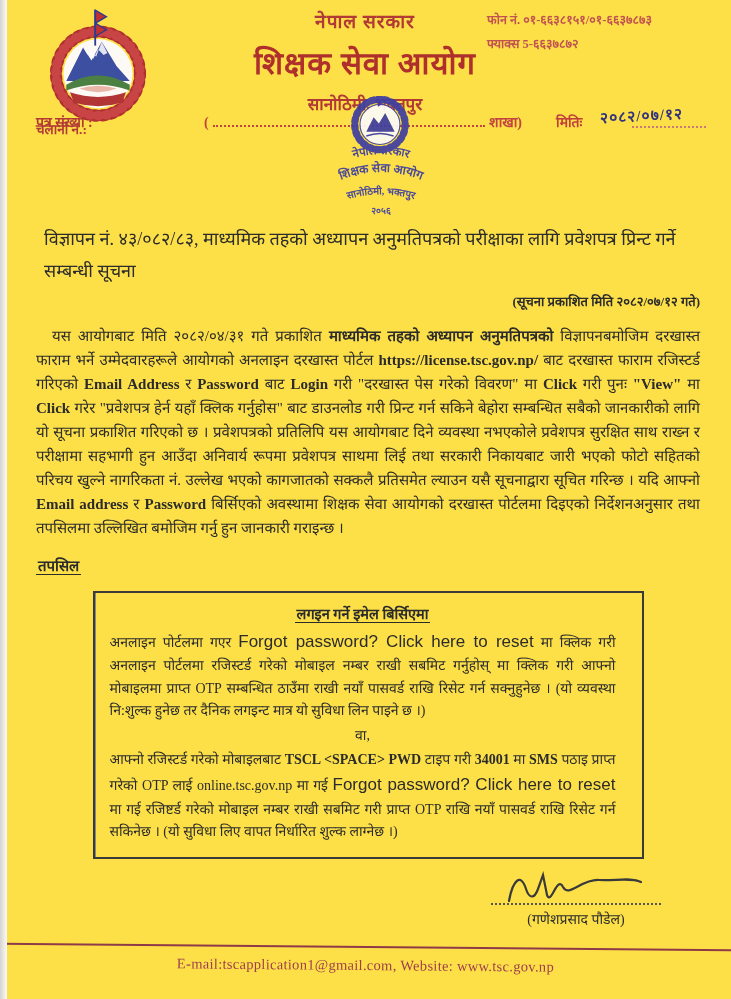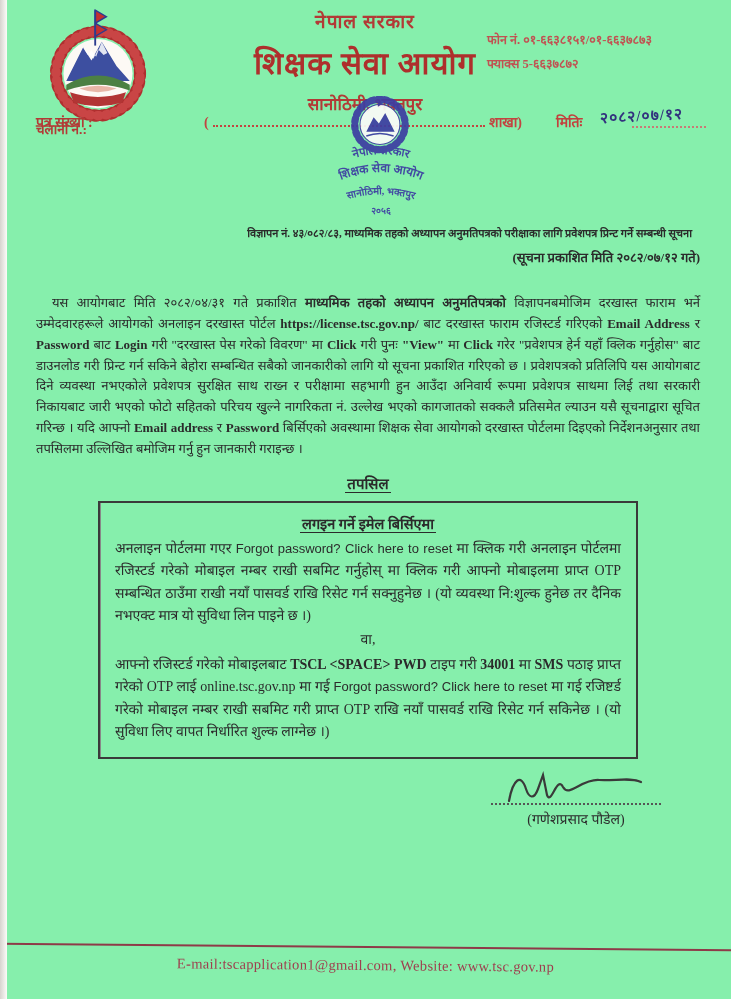--- a/index.html
+++ b/index.html
@@ -1,54 +1,54 @@
 <!DOCTYPE html>
 <html><head>
 <meta charset="utf-8">
 <style>
   html,body{margin:0;padding:0;background:#e9e7e3;}
   .page{
     position:relative;width:731px;height:999px;margin:0 auto;
-    background:#86efac;overflow:hidden;color:#2b2b2b;
+    background:#fde047;overflow:hidden;color:#2b2b2b;
     font-family:"Liberation Serif",serif;
   }
   .page::before{content:"";position:absolute;left:0;top:0;bottom:0;width:7px;
     background:linear-gradient(90deg,#d7d4cf,#fcfbf8);z-index:5;pointer-events:none;}
   
   .logo{position:absolute;left:42px;top:8px;width:112px;height:120px;}
   .head-center{position:absolute;left:165px;top:8px;width:400px;text-align:center;}
   .gov-line{font-size:19px;font-weight:bold;color:#b23a36;letter-spacing:1px;}
   .commission-line{font-size:31px;font-weight:bold;color:#ae2f2c;margin-top:7px;letter-spacing:1px;}
   .addr-line{font-size:17px;font-weight:bold;color:#b23a36;margin-top:9px;}
-  .head-right{position:absolute;left:487px;top:28px;width:230px;color:#c05252;
+  .head-right{position:absolute;left:487px;top:8px;width:230px;color:#c05252;
     font-size:12.5px;font-weight:bold;line-height:1.95;}
   
   .letter-label{position:absolute;left:36px;top:112px;color:#b23a36;font-weight:bold;font-size:14px;}
   .chalani-label{position:absolute;left:36px;top:120px;color:#b23a36;font-weight:bold;font-size:13.5px;}
   .branch-line{position:absolute;left:204px;top:112px;width:318px;display:flex;align-items:flex-end;
     color:#c24440;font-size:14px;font-weight:bold;z-index:1;}
   .branch-line .leader{flex:1;border-bottom:2px dotted #c24440;margin:0 4px 4px 4px;height:1px;}
   .date-block{position:absolute;left:556px;top:112px;width:150px;display:flex;align-items:flex-end;
     color:#c2403c;font-size:14px;font-weight:bold;gap:46px;}
   .date-block .leader{flex:1;border-bottom:2px dotted #c87a76;margin:0 0 3px 4px;height:1px;}
   .date-hand{position:absolute;left:600px;top:104px;color:#32327e;font-size:15.5px;font-weight:bold;
     transform:rotate(-3deg);letter-spacing:1px;z-index:2;}
   .stamp{position:absolute;left:318px;top:96px;width:126px;height:120px;z-index:2;opacity:.92;}
   
   .flow{position:absolute;left:36px;top:224px;width:664px;}
-  .title{font-size:11px;font-weight:bold;text-align:right;line-height:1.75;padding:0 8px;}
+  .title{font-size:18px;font-weight:normal;text-align:left;line-height:1.75;padding:0 8px;}
   .subtitle{font-size:13px;font-weight:bold;text-align:right;margin-top:5px;}
-  .body-para{margin-top:27px;font-size:13px;line-height:1.6;text-align:justify;text-indent:16px;}
+  .body-para{margin-top:14px;font-size:15px;line-height:1.6;text-align:justify;text-indent:16px;}
   .b{font-weight:bold;}
-  .latin{font-family:"Liberation Sans",sans-serif;font-size:13px;}
-  .tapasil{margin-top:10px;text-align:center;font-size:15px;font-weight:bold;}
+  .latin{font-family:"Liberation Sans",sans-serif;font-size:17px;}
+  .tapasil{margin-top:10px;font-size:15px;font-weight:bold;}
   .tapasil span{border-bottom:1.5px solid #2b2b2b;padding:0 2px;}
   
-  .rulebox{width:506px;margin:8px auto 0 auto;border:2.5px solid #3a3a3a;
-    box-shadow:1px 0 0 #888 inset;padding:8px 15px 14px 15px;font-size:14px;line-height:1.6;}
+  .rulebox{width:506px;margin:16px auto 0 auto;border:2.5px solid #3a3a3a;
+    box-shadow:1px 0 0 #888 inset;padding:8px 26px 14px 15px;font-size:14px;line-height:1.6;}
   .box-head{text-align:center;font-weight:bold;font-size:14.5px;margin-top:2px;}
   .box-head span{border-bottom:1.5px solid #2b2b2b;padding:0 2px;}
   .box-line{text-align:justify;margin-top:2px;}
   .or-line{text-align:center;margin:2px 0;}
   .postscript{margin-top:22px;text-align:justify;}
   
   .sig-block{width:220px;margin:6px 14px 0 auto;text-align:center;}
   .sig-ink{display:block;margin:0 auto;}
   .sig-dots{border-bottom:2px dotted #555;width:170px;margin:-8px auto 4px auto;}
   .sig-name{font-size:14px;}
@@ -131,21 +131,21 @@
 
     <p class="body-para">
       <span>यस आयोगबाट मिति २०८२/०४/३१ गते प्रकाशित </span><span class="b">माध्यमिक तहको अध्यापन अनुमतिपत्रको</span><span> विज्ञापनबमोजिम दरखास्त फाराम भर्ने उम्मेदवारहरूले आयोगको अनलाइन दरखास्त पोर्टल </span><span class="b">https://license.tsc.gov.np/</span><span> बाट दरखास्त फाराम रजिस्टर्ड गरिएको </span><span class="b">Email Address</span><span> र </span><span class="b">Password</span><span> बाट </span><span class="b">Login</span><span> गरी "दरखास्त पेस गरेको विवरण" मा </span><span class="b">Click</span><span> गरी पुनः </span><span class="b">"View"</span><span> मा </span><span class="b">Click</span><span> गरेर "प्रवेशपत्र हेर्न यहाँ क्लिक गर्नुहोस" बाट डाउनलोड गरी प्रिन्ट गर्न सकिने बेहोरा सम्बन्धित सबैको जानकारीको लागि यो सूचना प्रकाशित गरिएको छ । प्रवेशपत्रको प्रतिलिपि यस आयोगबाट दिने व्यवस्था नभएकोले प्रवेशपत्र सुरक्षित साथ राख्न र परीक्षामा सहभागी हुन आउँदा अनिवार्य रूपमा प्रवेशपत्र साथमा लिई तथा सरकारी निकायबाट जारी भएको फोटो सहितको परिचय खुल्ने नागरिकता नं. उल्लेख भएको कागजातको सक्कलै प्रतिसमेत ल्याउन यसै सूचनाद्वारा सूचित गरिन्छ । यदि आफ्नो </span><span class="b">Email address</span><span> र </span><span class="b">Password</span><span> बिर्सिएको अवस्थामा शिक्षक सेवा आयोगको दरखास्त पोर्टलमा दिइएको निर्देशनअनुसार तथा तपसिलमा उल्लिखित बमोजिम गर्नु हुन जानकारी गराइन्छ ।</span>
     </p>
 
     <div class="tapasil"><span>तपसिल</span></div>
 
     <div class="rulebox">
       <div class="box-head"><span>लगइन गर्ने इमेल बिर्सिएमा</span></div>
       <div class="box-line">
-        <span>अनलाइन पोर्टलमा गएर </span><span class="latin">Forgot password? Click here to reset</span><span> मा क्लिक गरी अनलाइन पोर्टलमा रजिस्टर्ड गरेको मोबाइल नम्बर राखी सबमिट गर्नुहोस् मा क्लिक गरी आफ्नो मोबाइलमा प्राप्त OTP सम्बन्धित ठाउँमा राखी नयाँ पासवर्ड राखि रिसेट गर्न सक्नुहुनेछ । (यो व्यवस्था नि:शुल्क हुनेछ तर दैनिक नभएक्ट मात्र यो सुविधा लिन पाइने छ ।)</span>
+        <span>अनलाइन पोर्टलमा गएर </span><span class="latin">Forgot password? Click here to reset</span><span> मा क्लिक गरी अनलाइन पोर्टलमा रजिस्टर्ड गरेको मोबाइल नम्बर राखी सबमिट गर्नुहोस् मा क्लिक गरी आफ्नो मोबाइलमा प्राप्त OTP सम्बन्धित ठाउँमा राखी नयाँ पासवर्ड राखि रिसेट गर्न सक्नुहुनेछ । (यो व्यवस्था नि:शुल्क हुनेछ तर दैनिक लगइन्ट मात्र यो सुविधा लिन पाइने छ ।)</span>
       </div>
       <div class="or-line">वा,</div>
       <div class="box-line">
         <span>आफ्नो रजिस्टर्ड गरेको मोबाइलबाट </span><span class="b">TSCL &lt;SPACE&gt; PWD</span><span> टाइप गरी </span><span class="b">34001</span><span> मा </span><span class="b">SMS</span><span> पठाइ प्राप्त गरेको OTP लाई </span><span>online.tsc.gov.np</span><span> मा गई </span><span class="latin">Forgot password? Click here to reset</span><span> मा गई रजिष्टर्ड गरेको मोबाइल नम्बर राखी सबमिट गरी प्राप्त OTP राखि नयाँ पासवर्ड राखि रिसेट गर्न सकिनेछ । (यो सुविधा लिए वापत निर्धारित शुल्क लाग्नेछ ।)</span>
       </div>
     </div>
 
     <div class="sig-block">
       <svg class="sig-ink" width="150" height="46" viewBox="0 0 150 46">
         <path d="M8 36 C 12 14, 20 8, 25 24 C 28 33, 33 35, 37 24 L 42 10 L 46 30 C 50 41, 56 10, 62 22 C 68 33, 80 14, 98 15 C 114 16, 130 12, 140 17" fill="none" stroke="#3a3a3a" stroke-width="2.2" stroke-linecap="round"></path>

